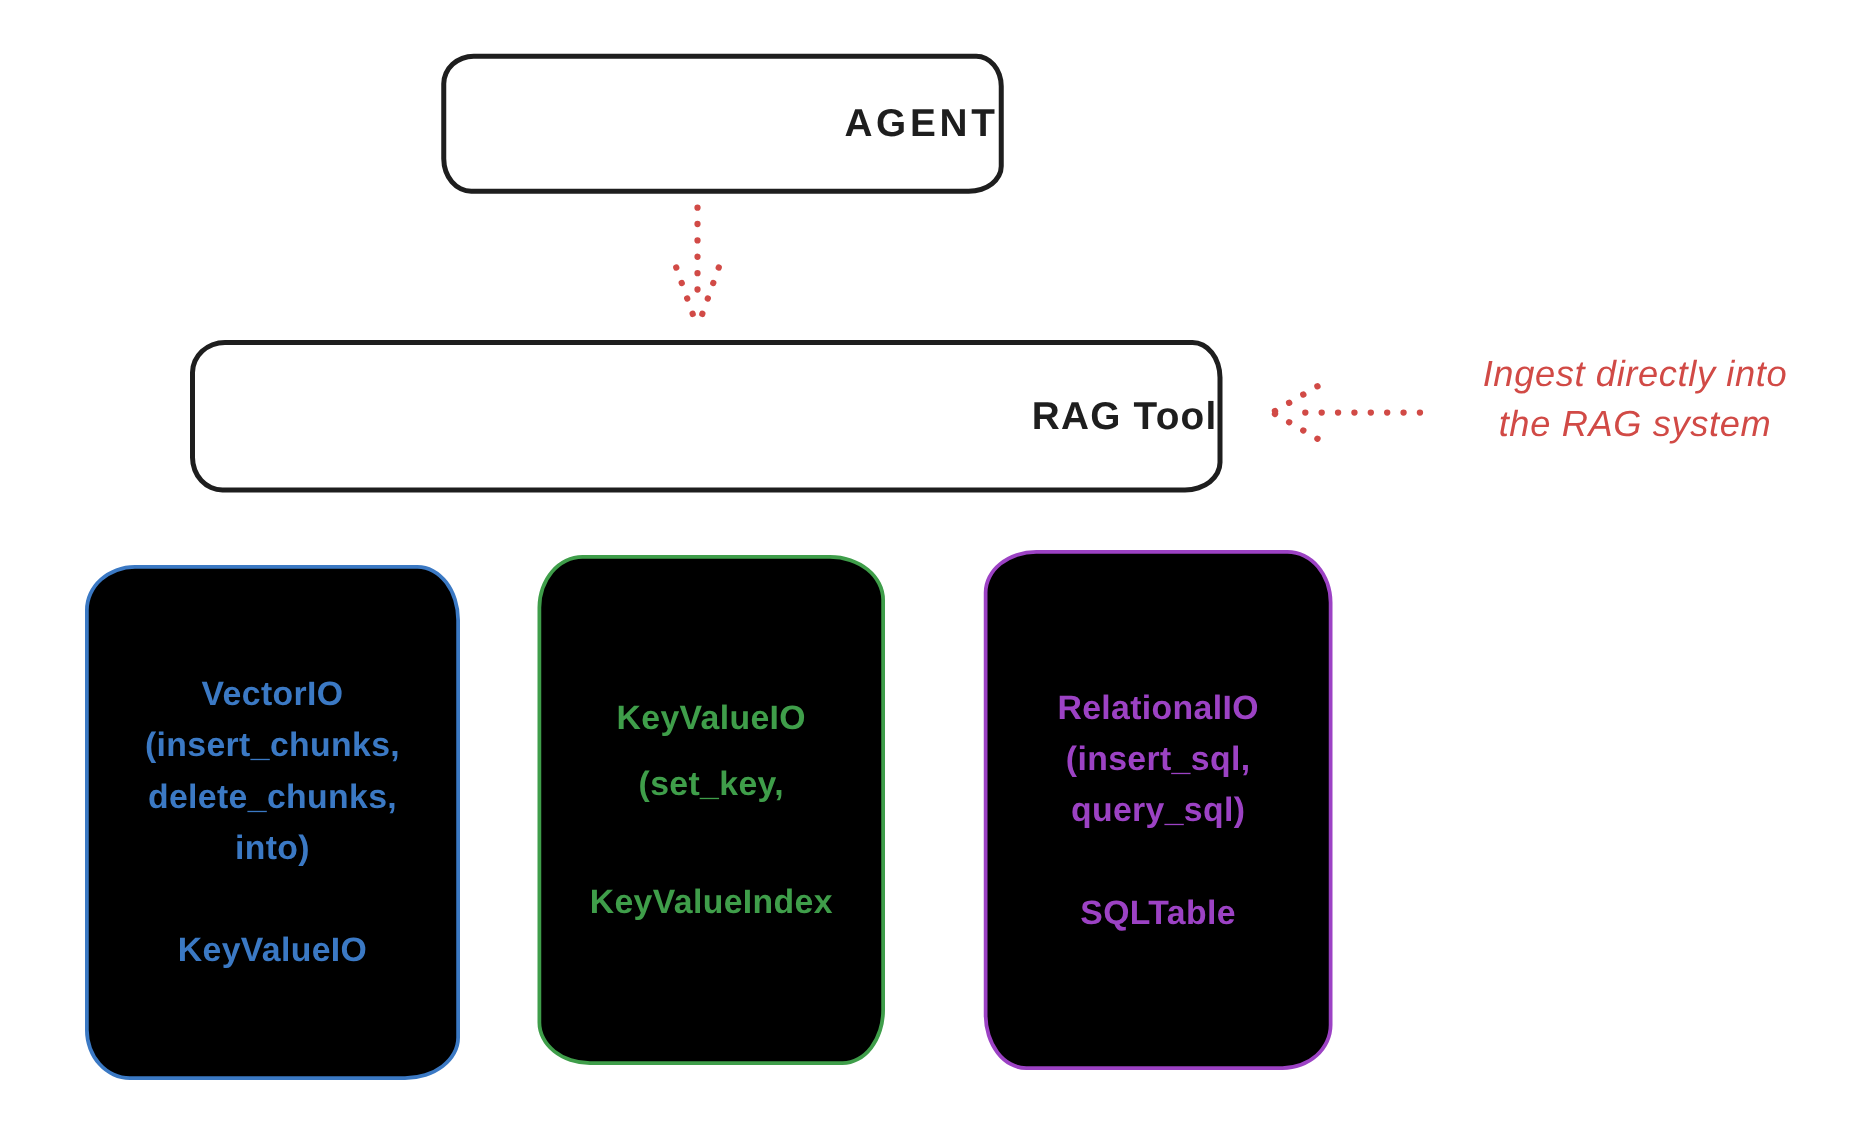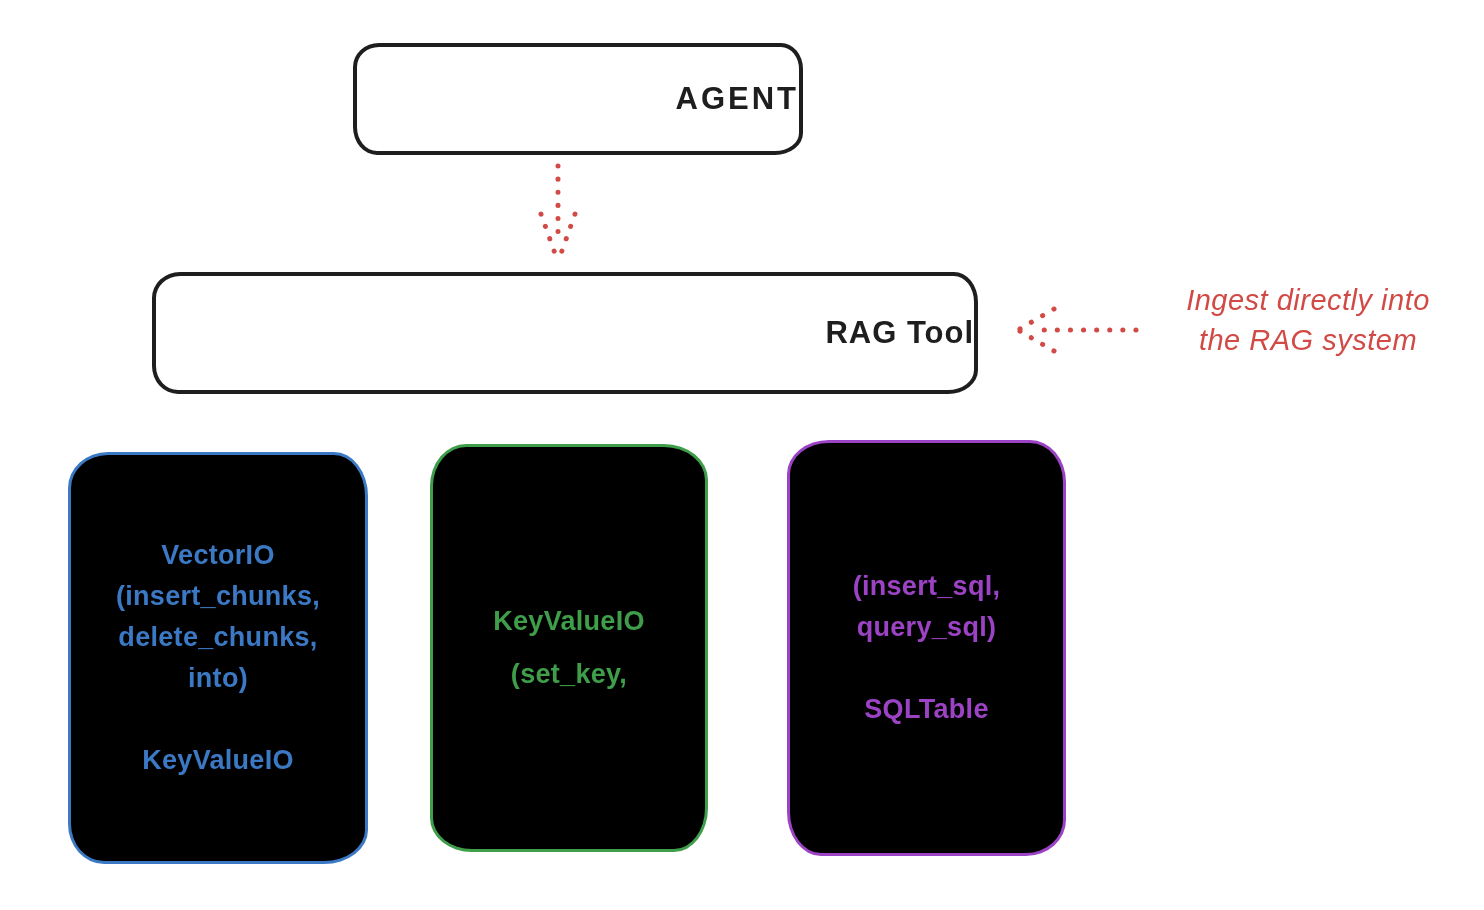--- a/index.html
+++ b/index.html
@@ -115,21 +115,23 @@
     <div>VectorIO</div>
     <div>(insert_chunks,</div>
     <div>delete_chunks,</div>
     <div>into)</div>
     <div class="index-label">KeyValueIO</div>
   </div>
 
   <div class="io-box io-box-keyvalue" style="--c: #3f9e4a;">
     <div>KeyValueIO</div>
     <div>(set_key,</div>
+    <div class="index-label">KeyValueIndex</div>
   </div>
 
   <div class="io-box io-box-relational" style="--c: #9c42c4;">
+    <div>RelationalIO</div>
     <div>(insert_sql,</div>
     <div>query_sql)</div>
     <div class="index-label">SQLTable</div>
   </div>
 
 </div>
 
 </body></html>

